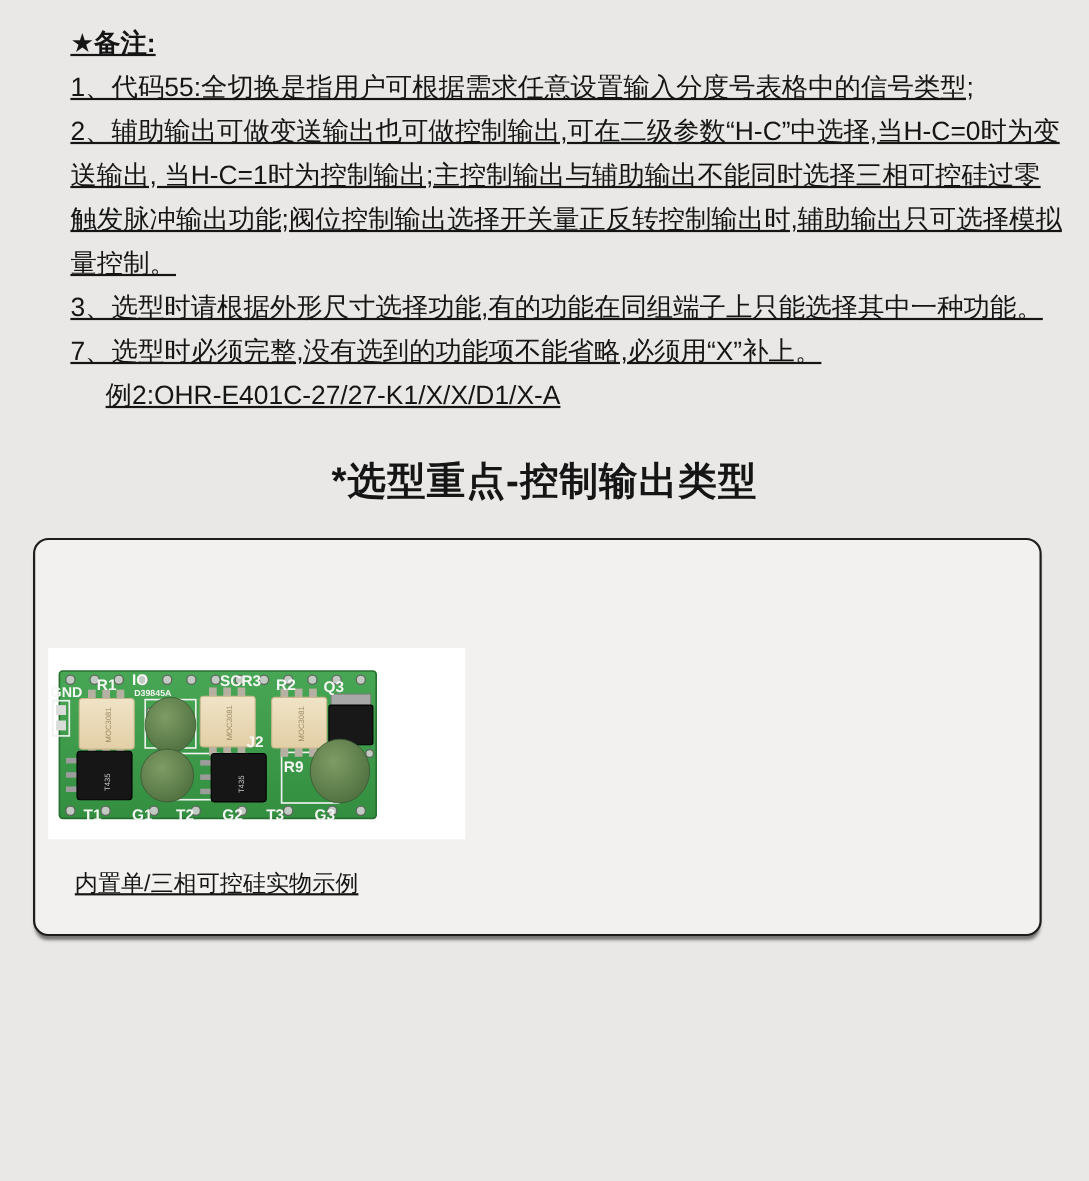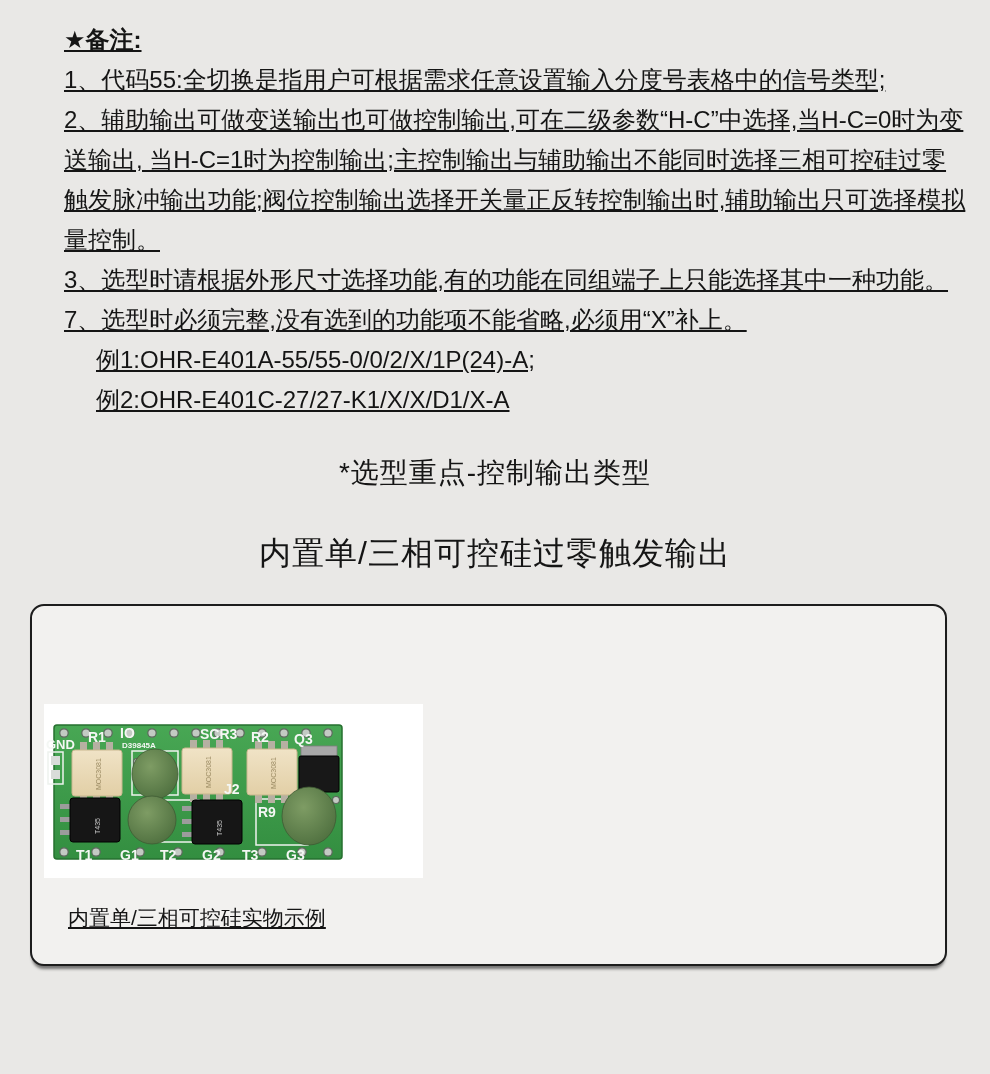--- a/index.html
+++ b/index.html
@@ -9,21 +9,21 @@
     font-family:"Liberation Sans","DejaVu Sans",sans-serif;
     color:#151515;
     overflow:hidden;
   }
   .notes{padding:20px 24px 0 64px;font-size:24px;line-height:40px;text-decoration:underline;}
   .notes p{margin:0;}
   .notes-title{font-weight:700;}
   .example{padding-left:32px;}
   .section-title{
     margin:34px 0 0;text-align:center;
-    font-size:28px;font-weight:400;letter-spacing:1px;
+    font-size:35px;font-weight:700;letter-spacing:1px;
   }
   .section-subtitle{
     margin:40px 0 0;text-align:center;
     font-size:32px;font-weight:400;letter-spacing:1px;
   }
   .card{
     box-sizing:border-box;
     margin:28px 0 0 30px;
     width:917px;height:362px;
     background:#f2f1ef;
@@ -46,26 +46,24 @@
 <body>
 
 <div class="page">
 
   <section class="notes">
     <p class="notes-title">★备注:</p>
     <p class="note">1、代码55:全切换是指用户可根据需求任意设置输入分度号表格中的信号类型;</p>
     <p class="note">2、辅助输出可做变送输出也可做控制输出,可在二级参数“H-C”中选择,当H-C=0时为变送输出, 当H-C=1时为控制输出;主控制输出与辅助输出不能同时选择三相可控硅过零触发脉冲输出功能;阀位控制输出选择开关量正反转控制输出时,辅助输出只可选择模拟量控制。</p>
     <p class="note">3、选型时请根据外形尺寸选择功能,有的功能在同组端子上只能选择其中一种功能。</p>
     <p class="note">7、选型时必须完整,没有选到的功能项不能省略,必须用“X”补上。</p>
-    <p class="example">例1:OHR-E401A-55/55-0/0/2/X/1P(24)-A;</p>
     <p class="example">例2:OHR-E401C-27/27-K1/X/X/D1/X-A</p>
   </section>
 
   <h1 class="section-title">*选型重点-控制输出类型</h1>
-  <h2 class="section-subtitle">内置单/三相可控硅过零触发输出</h2>
 
   <section class="card">
 
     <div class="card-left">
       <div class="pcb-photo">
         <svg width="322" height="174" viewBox="0 0 322 174" xmlns="http://www.w3.org/2000/svg">
           <defs>
             <linearGradient id="gboard" x1="0" y1="0" x2="0" y2="1">
               <stop offset="0" stop-color="#48a754"></stop>
               <stop offset="1" stop-color="#338e40"></stop>

